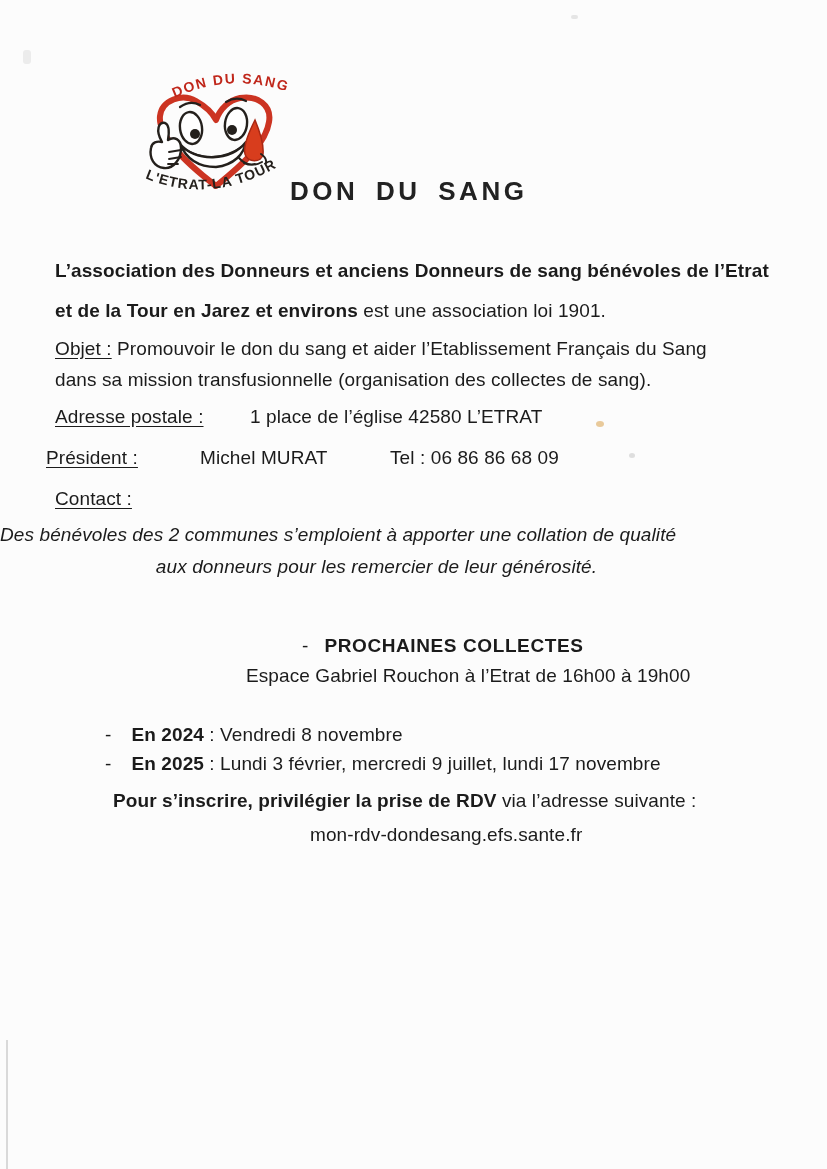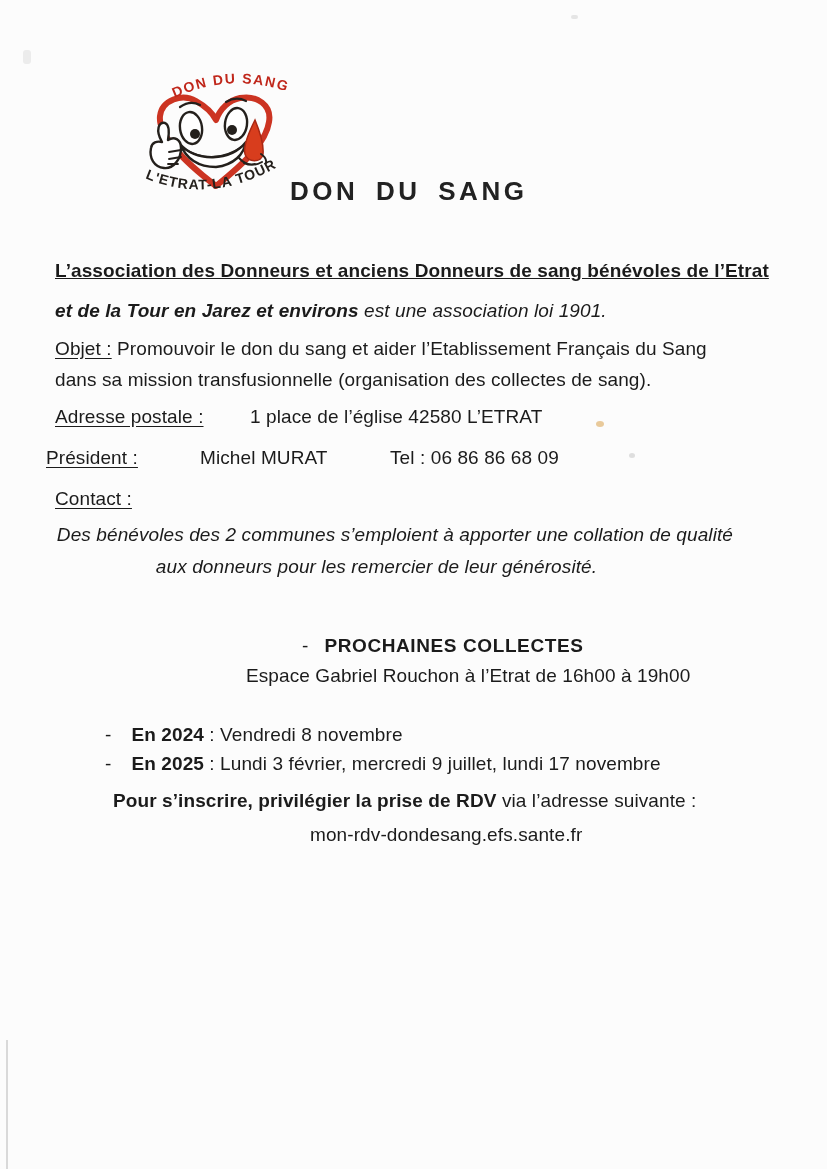--- a/index.html
+++ b/index.html
@@ -71,24 +71,24 @@
         <textPath href="#arcTop" startOffset="50%" text-anchor="middle">DON DU SANG</textPath>
       </text>
       <text font-size="14" font-weight="700" letter-spacing="1" fill="#24201c">
         <textPath href="#arcBottom" startOffset="50%" text-anchor="middle">L'ETRAT-LA TOUR</textPath>
       </text>
     </svg>
   </div>
 
   <div class="abs" id="doc-title" style="left:290px;top:176px;">DON DU SANG</div>
 
-  <div class="abs body-txt" style="left:55px;top:260px;text-decoration:underline;">
+  <div class="abs body-txt" style="left:55px;top:260px;">
     <span class="bold">L’association des Donneurs et anciens Donneurs de sang bénévoles de l’Etrat</span>
   </div>
-  <div class="abs body-txt" style="left:55px;top:300px;font-style:italic;">
+  <div class="abs body-txt" style="left:55px;top:300px;">
     <span class="bold">et de la Tour en Jarez et environs</span><span> est une association loi 1901.</span>
   </div>
 
   <div class="abs body-txt" style="left:55px;top:369px;">dans sa mission transfusionnelle (organisation des collectes de sang).</div>
   <div class="abs body-txt" style="left:55px;top:338px;">
     <span class="ul">Objet :</span><span> Promouvoir le don du sang et aider l’Etablissement Français du Sang</span>
   </div>
 
   <div class="abs body-txt" style="left:55px;top:406px;">
     <span class="ul">Adresse postale :</span>
@@ -98,21 +98,21 @@
   <div class="abs body-txt" style="left:46px;top:447px;">
     <span class="ul">Président :</span>
   </div>
   <div class="abs body-txt" style="left:200px;top:447px;">Michel MURAT</div>
   <div class="abs body-txt" style="left:390px;top:447px;">Tel : 06 86 86 68 09</div>
 
   <div class="abs body-txt" style="left:55px;top:488px;">
     <span class="ul">Contact :</span>
   </div>
 
-  <div class="abs body-txt italic" style="left:0;top:524px;width:733px;text-align:right;white-space:nowrap;">Des bénévoles des 2 communes s’emploient à apporter une collation de qualité</div>
+  <div class="abs body-txt italic" style="left:0;top:524px;width:733px;text-align:left;white-space:nowrap;">Des bénévoles des 2 communes s’emploient à apporter une collation de qualité</div>
   <div class="abs body-txt italic" style="left:0;top:556px;width:753px;text-align:center;white-space:nowrap;">aux donneurs pour les remercier de leur générosité.</div>
 
   <div class="abs body-txt" style="left:302px;top:635px;">
     <span>-</span><span class="bold" style="margin-left:16px;letter-spacing:.6px;">PROCHAINES COLLECTES</span>
   </div>
   <div class="abs body-txt" style="left:238px;top:665px;margin-left:8px;">Espace Gabriel Rouchon à l’Etrat de 16h00 à 19h00</div>
 
   <div class="abs body-txt" style="left:105px;top:724px;">
     <span>-</span><span class="bold" style="margin-left:20px;">En 2024</span><span> : Vendredi 8 novembre</span>
   </div>

